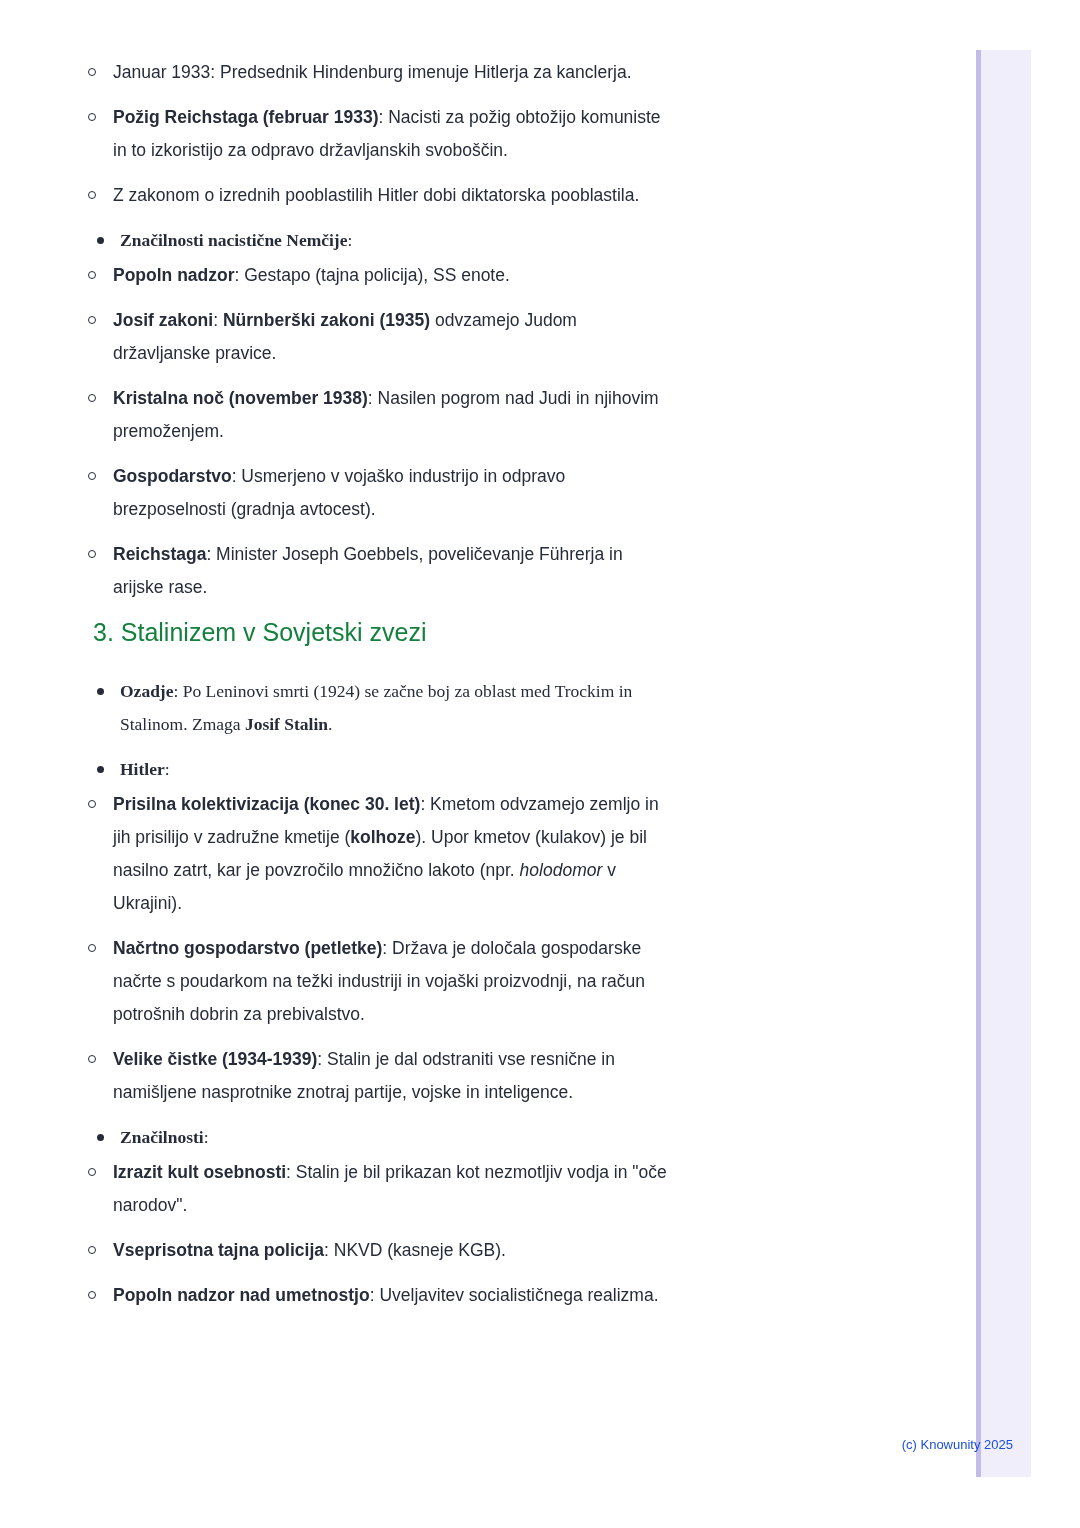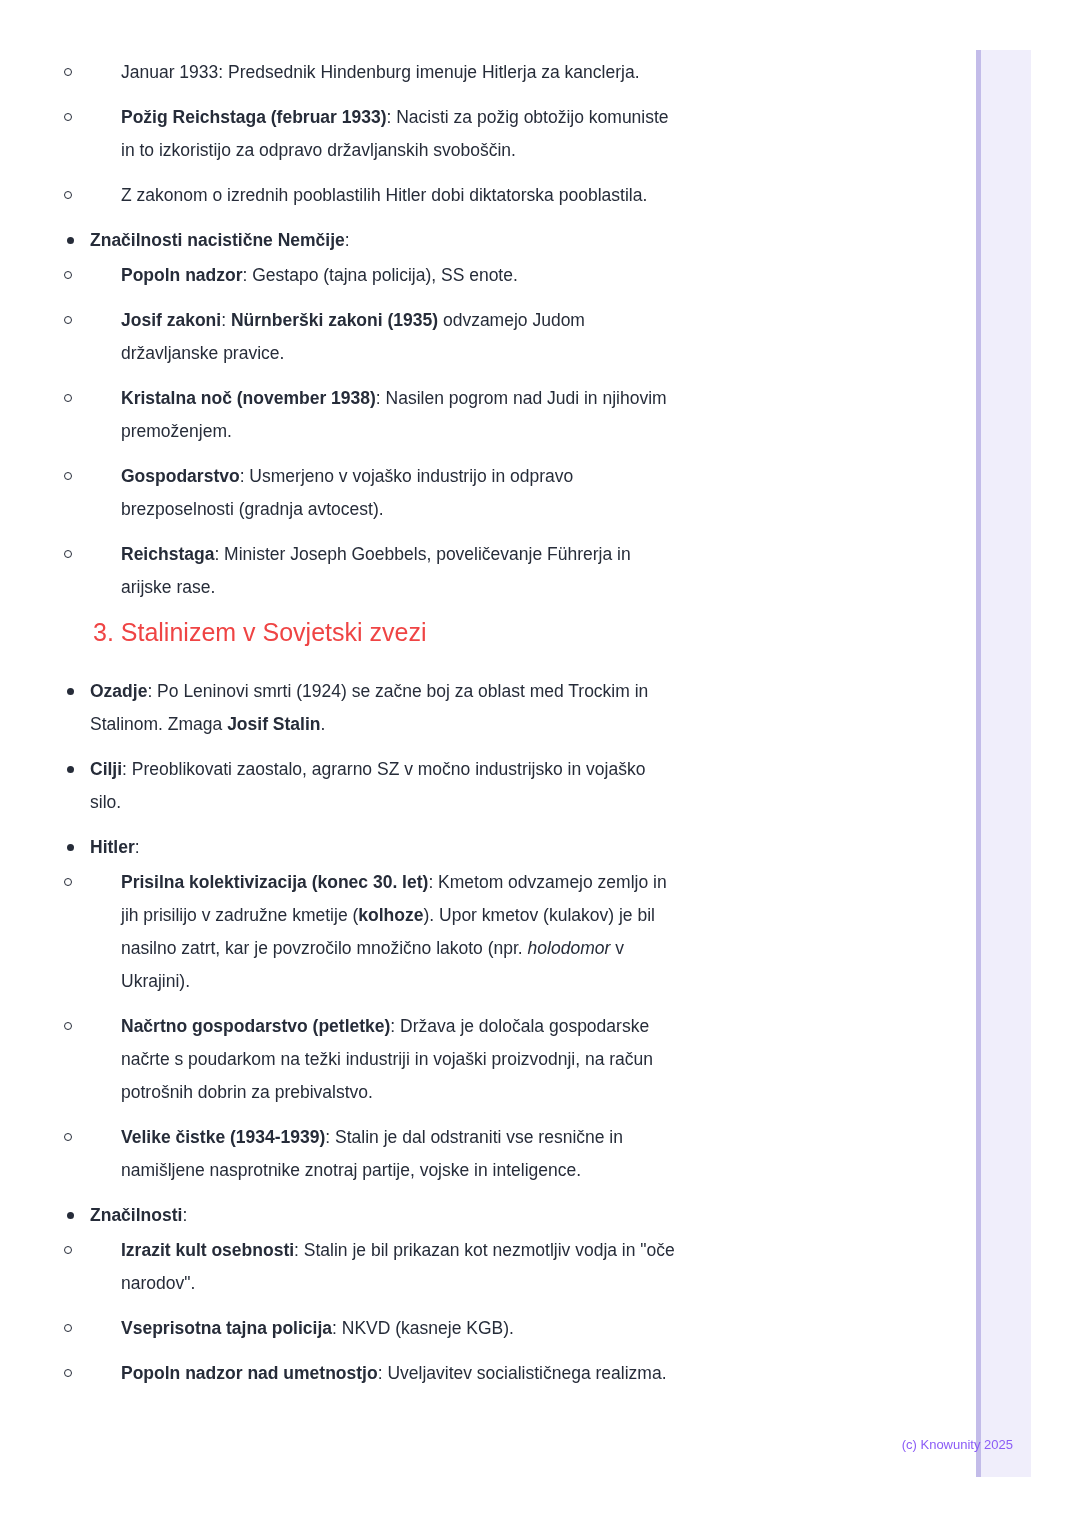--- a/index.html
+++ b/index.html
@@ -19,22 +19,22 @@
     padding-top: 56px;
     font-size: 17.5px;
     line-height: 33px;
   }
   .item {
     display: flex;
     align-items: flex-start;
     margin-bottom: 12px;
   }
   .item.tight { margin-bottom: 2px; }
-  .lvl1 { padding-left: 67px; }
-  .lvl2 { padding-left: 64px; gap: 32px; }
+  .lvl1 { padding-left: 97px; font-family: Liberation Serif, serif; }
+  .lvl2 { padding-left: 88px; }
   .bullet { flex: none; display: inline-block; border-radius: 50%; }
   .lvl1 .bullet {
     width: 7px; height: 7px;
     background: #262c39;
     margin: 13px 16px 0 0;
   }
   .lvl2 .bullet {
     width: 6px; height: 6px;
     border: 1.6px solid #262c39;
     background: transparent;
@@ -43,21 +43,21 @@
   .txt { white-space: pre-wrap; }
   .b { font-weight: 700; }
   .i { font-style: italic; }
   .r { font-weight: 400; }
   h2.heading {
     margin: 8px 0 26px 0;
     padding-left: 93px;
     font-size: 25px;
     line-height: 33px;
     font-weight: 500;
-    color: #ef4444;
+    color: #15803d;
   }
   .side-strip {
     position: absolute;
     left: 976px;
     top: 50px;
     width: 55px;
     height: 1427px;
     background: #f0eefb;
   }
   .side-strip .thumb {
@@ -67,21 +67,21 @@
     width: 5px;
     height: 100%;
     background: #c3bce9;
   }
   .watermark {
     position: absolute;
     top: 1437px;
     right: 67px;
     font-size: 13px;
     line-height: 16px;
-    color: #8b5cf6;
+    color: #1d4ed8;
     z-index: 5;
   }
 </style>
 </head>
 <body>
 
 <main>
   <div id="doc">
       <div class="item lvl2">
         <span class="bullet"></span>
@@ -123,25 +123,20 @@
         <span class="bullet"></span>
         <div class="txt"><span class="b">Reichstaga</span><span class="r">: Minister Joseph Goebbels, poveličevanje Führerja in
 arijske rase.</span></div>
       </div>
       <h2 class="heading">3. Stalinizem v Sovjetski zvezi</h2>
       <div class="item lvl1">
         <span class="bullet"></span>
         <div class="txt"><span class="b">Ozadje</span><span class="r">: Po Leninovi smrti (1924) se začne boj za oblast med Trockim in
 Stalinom. Zmaga </span><span class="b">Josif Stalin</span><span class="r">.</span></div>
       </div>
-      <div class="item lvl1">
-        <span class="bullet"></span>
-        <div class="txt"><span class="b">Cilji</span><span class="r">: Preoblikovati zaostalo, agrarno SZ v močno industrijsko in vojaško
-silo.</span></div>
-      </div>
       <div class="item lvl1 tight">
         <span class="bullet"></span>
         <div class="txt"><span class="b">Hitler</span><span class="r">:</span></div>
       </div>
       <div class="item lvl2">
         <span class="bullet"></span>
         <div class="txt"><span class="b">Prisilna kolektivizacija (konec 30. let)</span><span class="r">: Kmetom odvzamejo zemljo in
 jih prisilijo v zadružne kmetije (</span><span class="b">kolhoze</span><span class="r">). Upor kmetov (kulakov) je bil
 nasilno zatrt, kar je povzročilo množično lakoto (npr. </span><span class="i">holodomor</span><span class="r"> v
 Ukrajini).</span></div>

